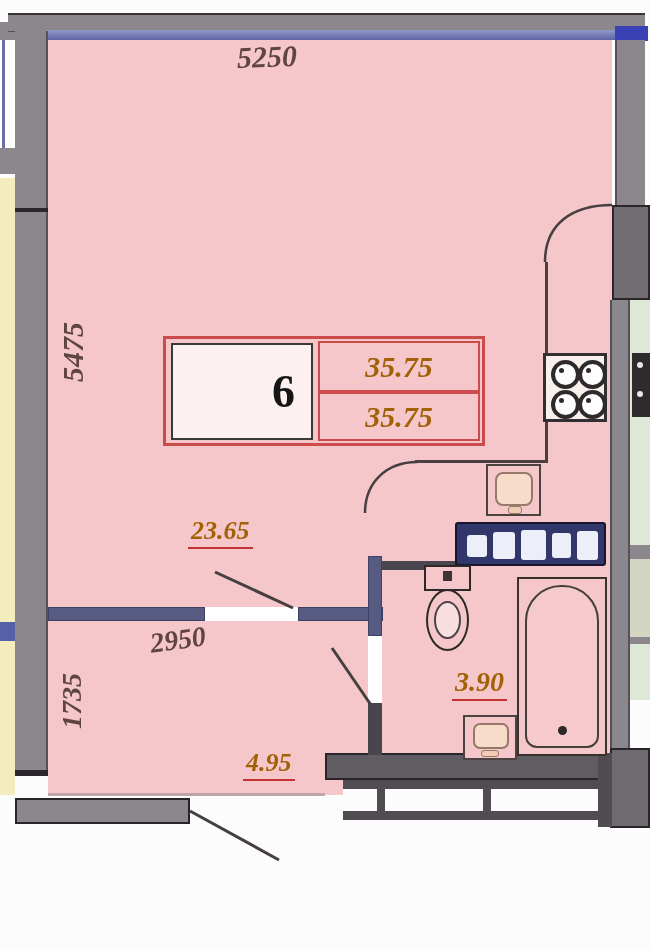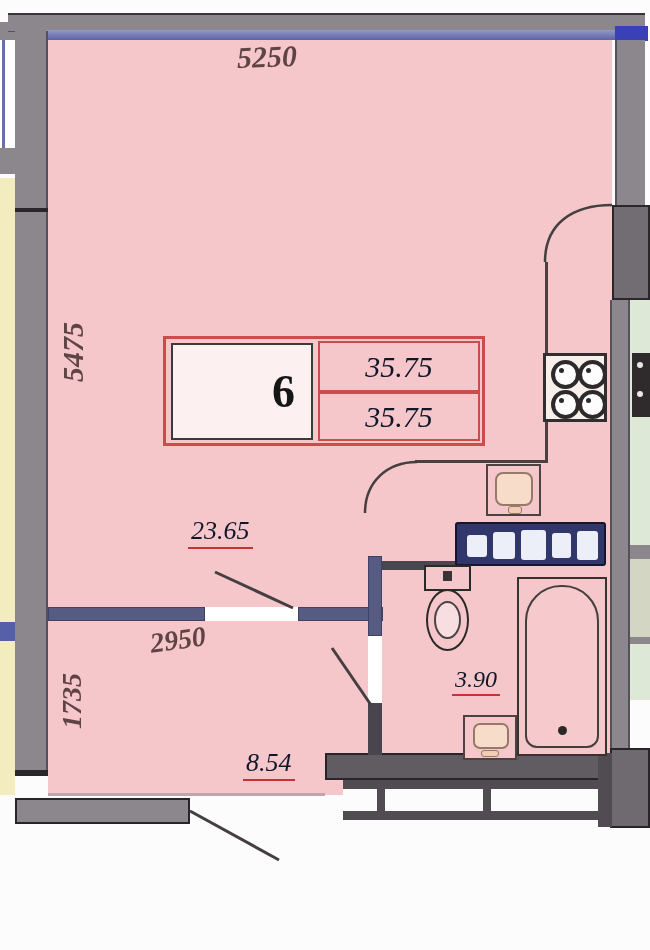--- a/index.html
+++ b/index.html
@@ -1,20 +1,20 @@
 <!DOCTYPE html>
 <html><head>
 <meta charset="utf-8">
 <style>
   html,body{margin:0;padding:0;background:#ffffff;}
   #canvas{position:relative;width:650px;height:950px;background:#fcfcfc;overflow:hidden;
           font-family:"Liberation Serif", serif;}
   .abs{position:absolute;box-sizing:border-box;}
   .dim{color:#5f4444;font-weight:bold;font-style:italic;text-align:center;}
-  .red{color:#0f172a;font-weight:normal;font-style:italic;}
+  .red{color:#a16207;font-weight:bold;font-style:italic;}
   .redline{border-bottom:2.5px solid #c53434;padding:0 3px 1px 3px;display:inline-block;}
   .navywall{background:#575b82;border:1px solid #3f4266;}
   .greywall{background:#8b878d;}
   .darkline{background:#4a4040;}
   .fix{border:2px solid #4c4242;background:#f5c6ca;}
   .burner{position:absolute;width:21px;height:21px;border:4px solid #2e2a2c;border-radius:50%;background:#fdfdfd;}
   .burner span{position:absolute;left:4px;top:4px;width:5px;height:5px;background:#2e2a2c;border-radius:50%;}
   .vblob{position:absolute;background:#eceef8;border-radius:3px;}
 </style>
 </head>
@@ -145,19 +145,19 @@
 
   <div class="abs dim" style="left:212px;top:40px;width:110px;font-size:30px;transform:rotate(-2deg);">5250</div>
   <div class="abs dim" style="left:23px;top:335px;width:100px;font-size:30px;transform:rotate(-90deg);">5475</div>
   <div class="abs dim" style="left:128px;top:624px;width:100px;font-size:28px;transform:rotate(-8deg);">2950</div>
   <div class="abs dim" style="left:22px;top:685px;width:100px;font-size:28px;transform:rotate(-90deg);">1735</div>
 
   <div class="abs" style="left:188px;top:516px;">
     <span class="red redline" style="font-size:26px;">23.65</span>
   </div>
   <div class="abs" style="left:243px;top:748px;">
-    <span class="red redline" style="font-size:26px;">8.54</span>
+    <span class="red redline" style="font-size:26px;">4.95</span>
   </div>
   <div class="abs" style="left:452px;top:666px;">
-    <span class="red redline" style="font-size:24px;">3.90</span>
+    <span class="red redline" style="font-size:28px;">3.90</span>
   </div>
 
 </div>
 
 </body></html>

